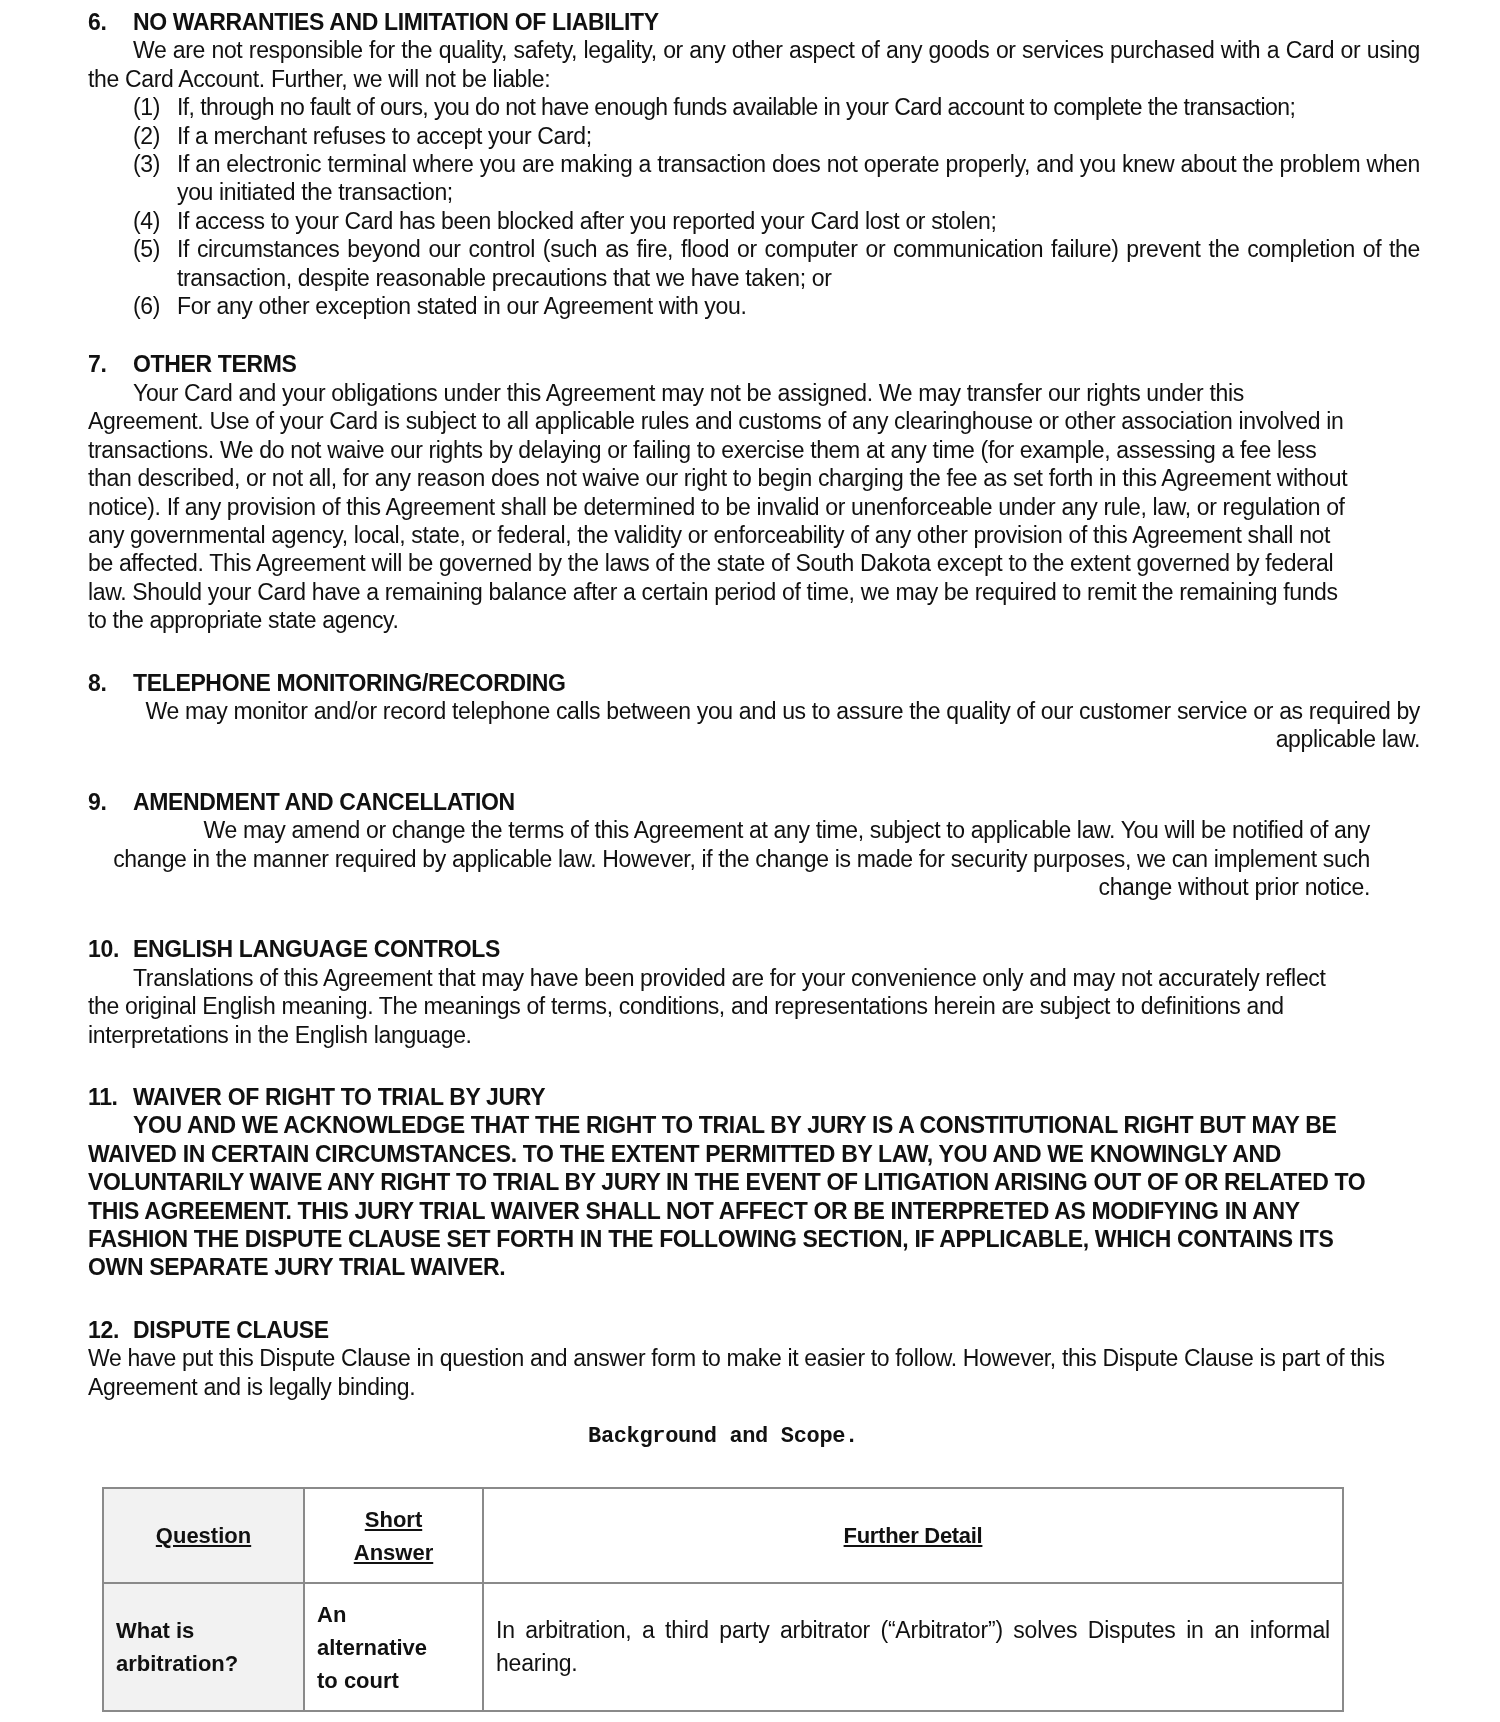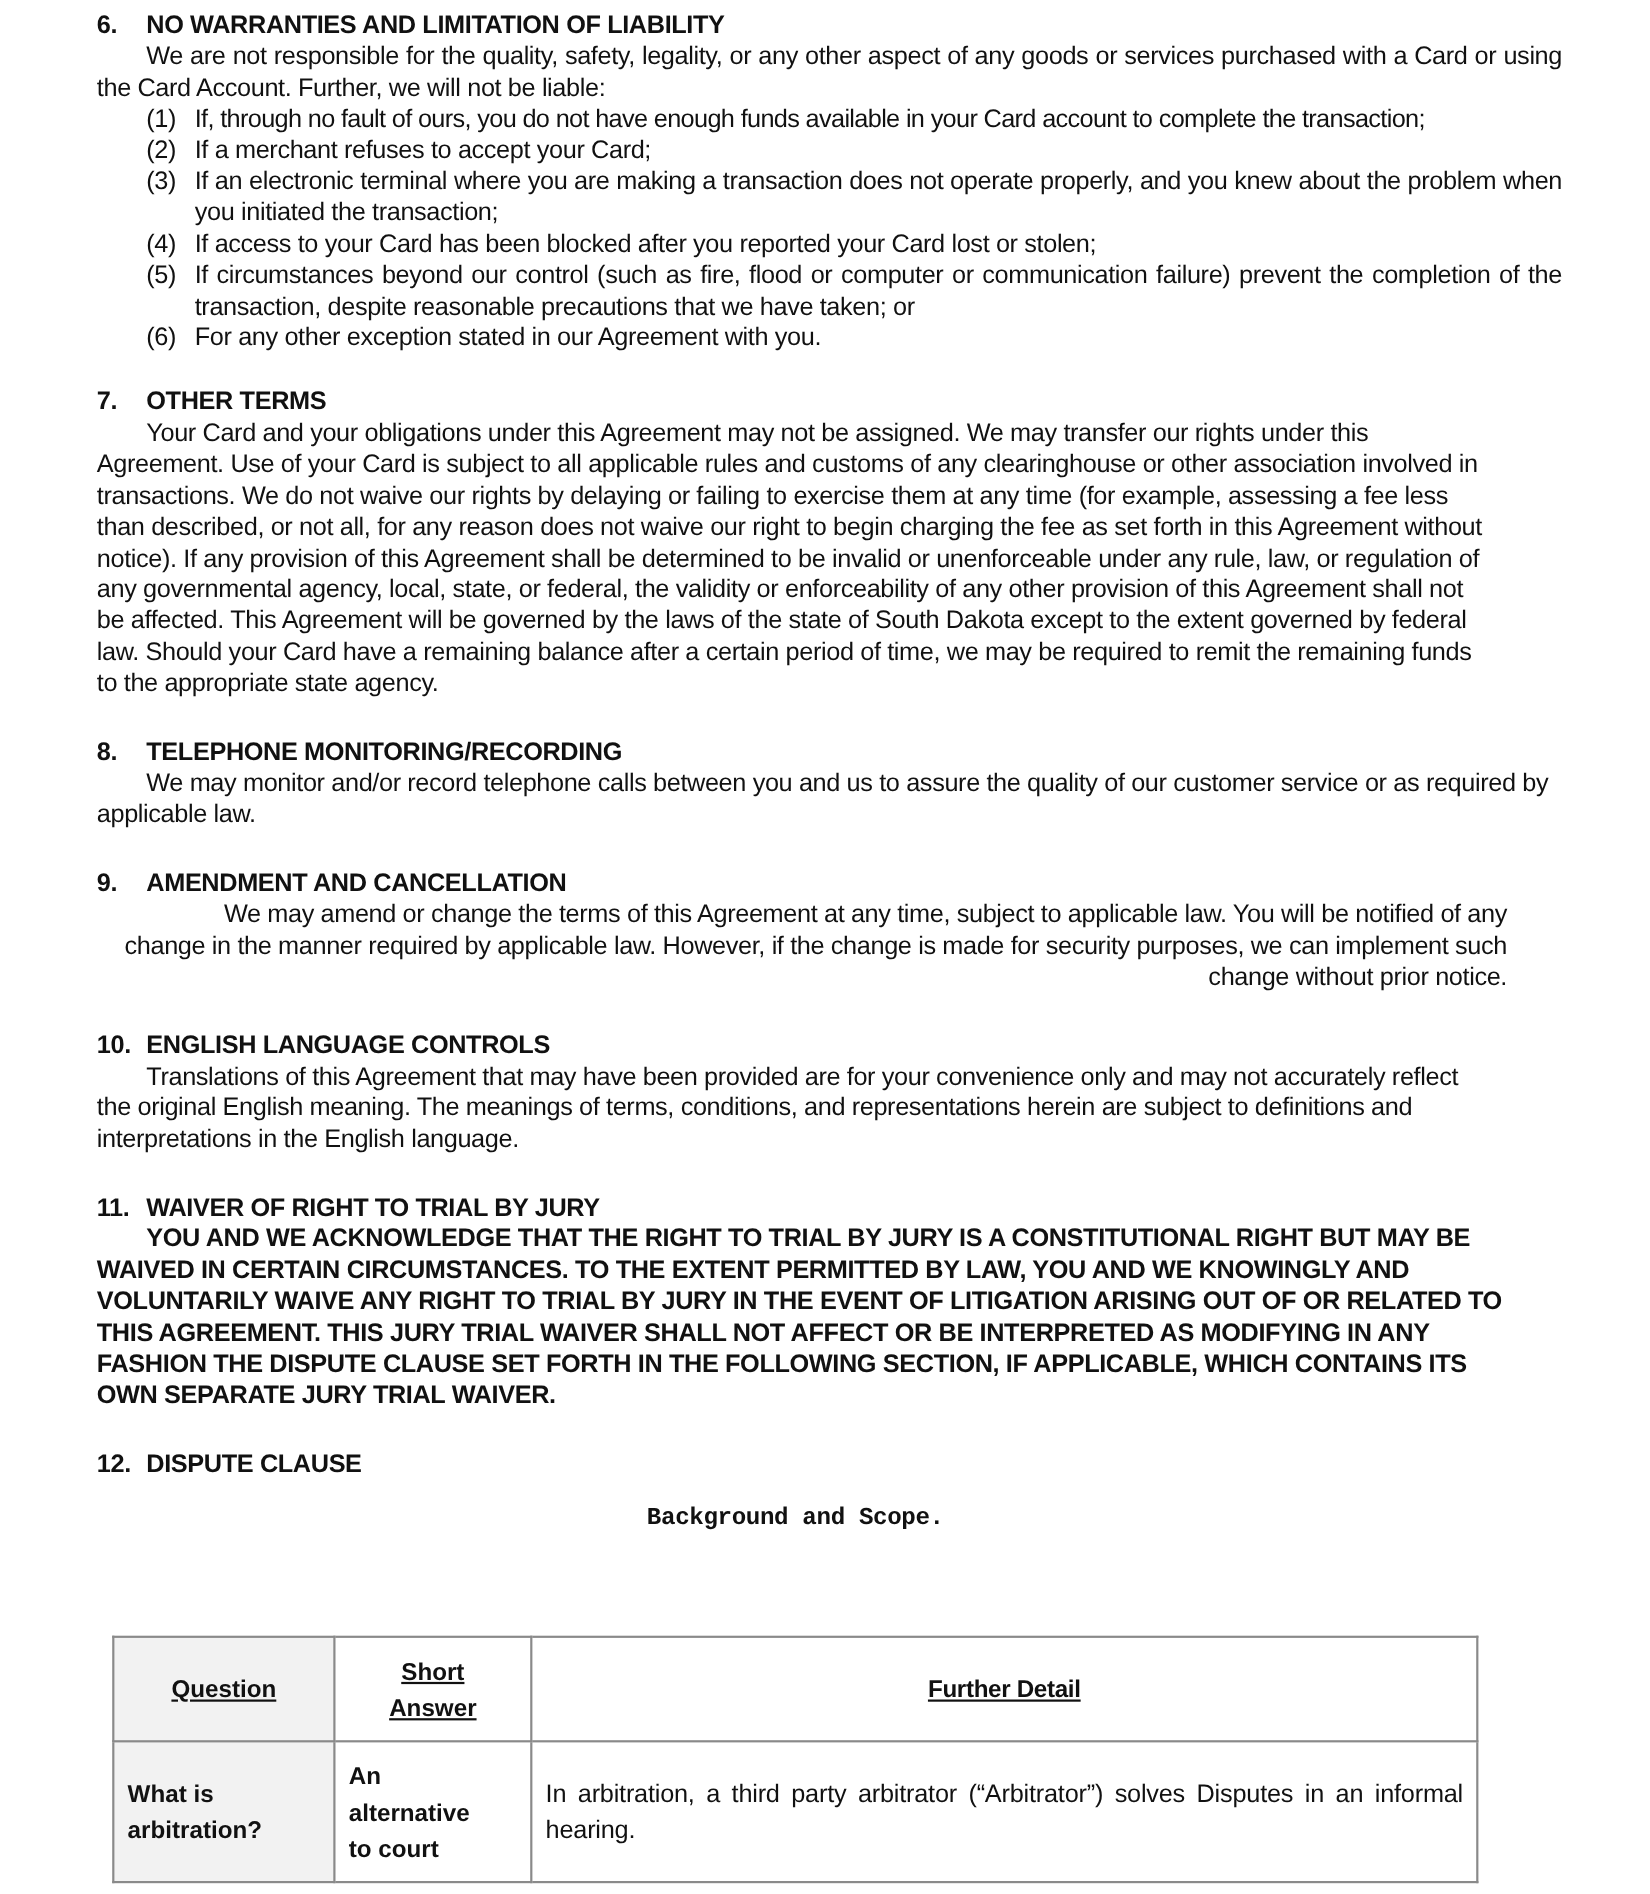--- a/index.html
+++ b/index.html
@@ -129,21 +129,21 @@
       <span>OTHER TERMS</span>
     </div>
     <p class="para" style="text-align:left; padding-right:60px;">Your Card and your obligations under this Agreement may not be assigned.  We may transfer our rights under this Agreement. Use of your Card is subject to all applicable rules and customs of any clearinghouse or other association involved in transactions. We do not waive our rights by delaying or failing to exercise them at any time (for example, assessing a fee less than described, or not all, for any reason does not waive our right to begin charging the fee as set forth in this Agreement without notice).  If any provision of this Agreement shall be determined to be invalid or unenforceable under any rule, law, or regulation of any governmental agency, local, state, or federal, the validity or enforceability of any other provision of this Agreement shall not be affected.  This Agreement will be governed by the laws of the state of South Dakota except to the extent governed by federal law.  Should your Card have a remaining balance after a certain period of time, we may be required to remit the remaining funds to the appropriate state agency.</p>
   </div>
 
   <div class="section">
     <div class="sec-head">
       <span class="sec-num">8.</span>
       <span>TELEPHONE MONITORING/RECORDING</span>
     </div>
-    <p class="para" style="text-align:left;">We may monitor and/or record telephone calls between you and us to assure the quality of our customer service or as required by applicable law.</p>
+    <p class="para" style="text-align:right;">We may monitor and/or record telephone calls between you and us to assure the quality of our customer service or as required by applicable law.</p>
   </div>
 
   <div class="section">
     <div class="sec-head">
       <span class="sec-num">9.</span>
       <span>AMENDMENT AND CANCELLATION</span>
     </div>
     <p class="para" style="text-align:right; padding-right:50px;">We may amend or change the terms of this Agreement at any time, subject to applicable law.  You will be notified of any change in the manner required by applicable law.  However, if the change is made for security purposes, we can implement such change without prior notice.</p>
   </div>
 
@@ -161,20 +161,21 @@
       <span>WAIVER OF RIGHT TO TRIAL BY JURY</span>
     </div>
     <p class="para bold" style="text-align:left; padding-right:40px;">YOU AND WE ACKNOWLEDGE THAT THE RIGHT TO TRIAL BY JURY IS A CONSTITUTIONAL RIGHT BUT MAY BE WAIVED IN CERTAIN CIRCUMSTANCES. TO THE EXTENT PERMITTED BY LAW, YOU AND WE KNOWINGLY AND VOLUNTARILY WAIVE ANY RIGHT TO TRIAL BY JURY IN THE EVENT OF LITIGATION ARISING OUT OF OR RELATED TO THIS AGREEMENT.  THIS JURY TRIAL WAIVER SHALL NOT AFFECT OR BE INTERPRETED AS MODIFYING IN ANY FASHION THE DISPUTE CLAUSE SET FORTH IN THE FOLLOWING SECTION, IF APPLICABLE, WHICH CONTAINS ITS OWN SEPARATE JURY TRIAL WAIVER.</p>
   </div>
 
   <div class="section">
     <div class="sec-head">
       <span class="sec-num">12.</span>
       <span>DISPUTE CLAUSE</span>
     </div>
+    <p class="para noindent" style="text-align:left;">We have put this Dispute Clause in question and answer form to make it easier to follow. However, this Dispute Clause is part of this Agreement and is legally binding.</p>
     <div class="center-title">Background and Scope.</div>
   </div>
 </div>
 
 <table class="qa">
   <tbody>
       <tr class="hdr-row">
     <td class="col-q">
       <div class="hdr">Question</div>
     </td>

